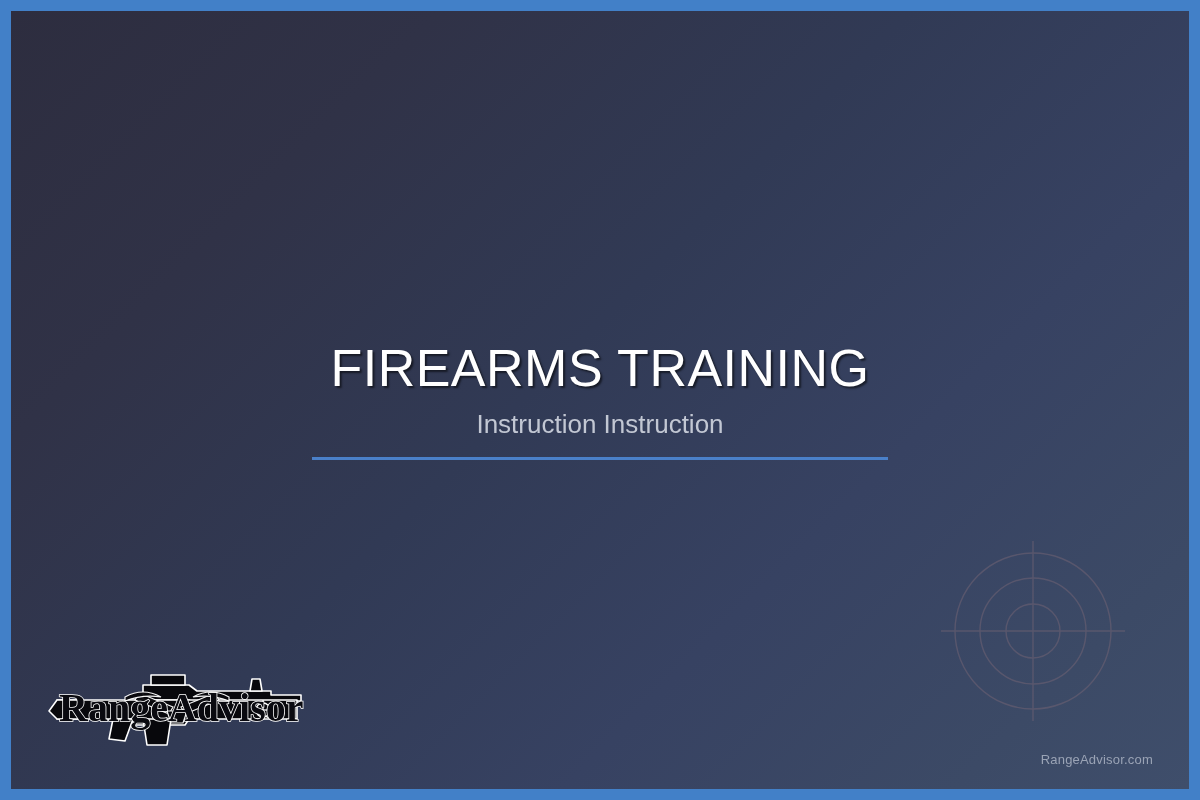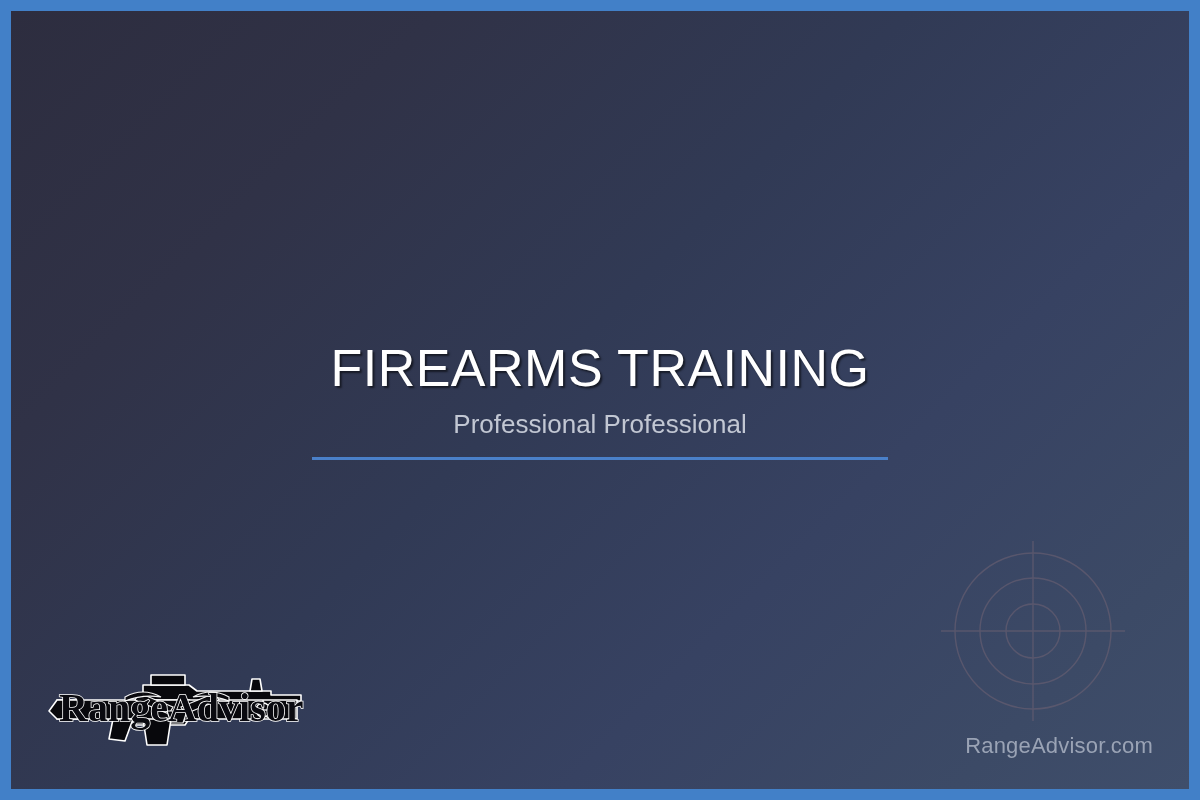--- a/index.html
+++ b/index.html
@@ -99,22 +99,22 @@
     top: 656px;
     width: 278px;
     height: 80px;
   }
   .brand-logo svg { display: block; }
 
   
   .site-url {
     position: absolute;
     right: 36px;
-    bottom: 30px;
-    font-size: 22px;
+    bottom: 22px;
+    font-size: 13px;
     color: #9aa3b5;
     letter-spacing: 0.2px;
     white-space: nowrap;
   }
 </style>
 </head>
 <body>
 
 <div id="slide-root">
 
@@ -129,21 +129,21 @@
           <circle cx="101" cy="101" r="53"></circle>
           <circle cx="101" cy="101" r="78"></circle>
           <line x1="101" y1="11" x2="101" y2="191"></line>
           <line x1="9" y1="101" x2="193" y2="101"></line>
         </g>
       </svg>
     </div>
 
     <div class="title-block">
       <h1 class="deck-title">FIREARMS TRAINING</h1>
-      <h2 class="deck-subtitle">Professional Professional</h2>
+      <h2 class="deck-subtitle">Instruction Instruction</h2>
       <div class="accent-rule"></div>
     </div>
 
     <div class="brand-logo">
       <svg width="278" height="80" viewBox="0 0 278 80" aria-hidden="true">
 
         <g stroke="#ffffff" stroke-width="1.6" stroke-linejoin="round">
 
           <path d="M104 18 L150 18 L158 24 L232 24 L232 28 L262 28 L262 34 L232 34 L232 38 L158 38 L150 33 L104 33 Z" fill="#08080c"></path>
 

